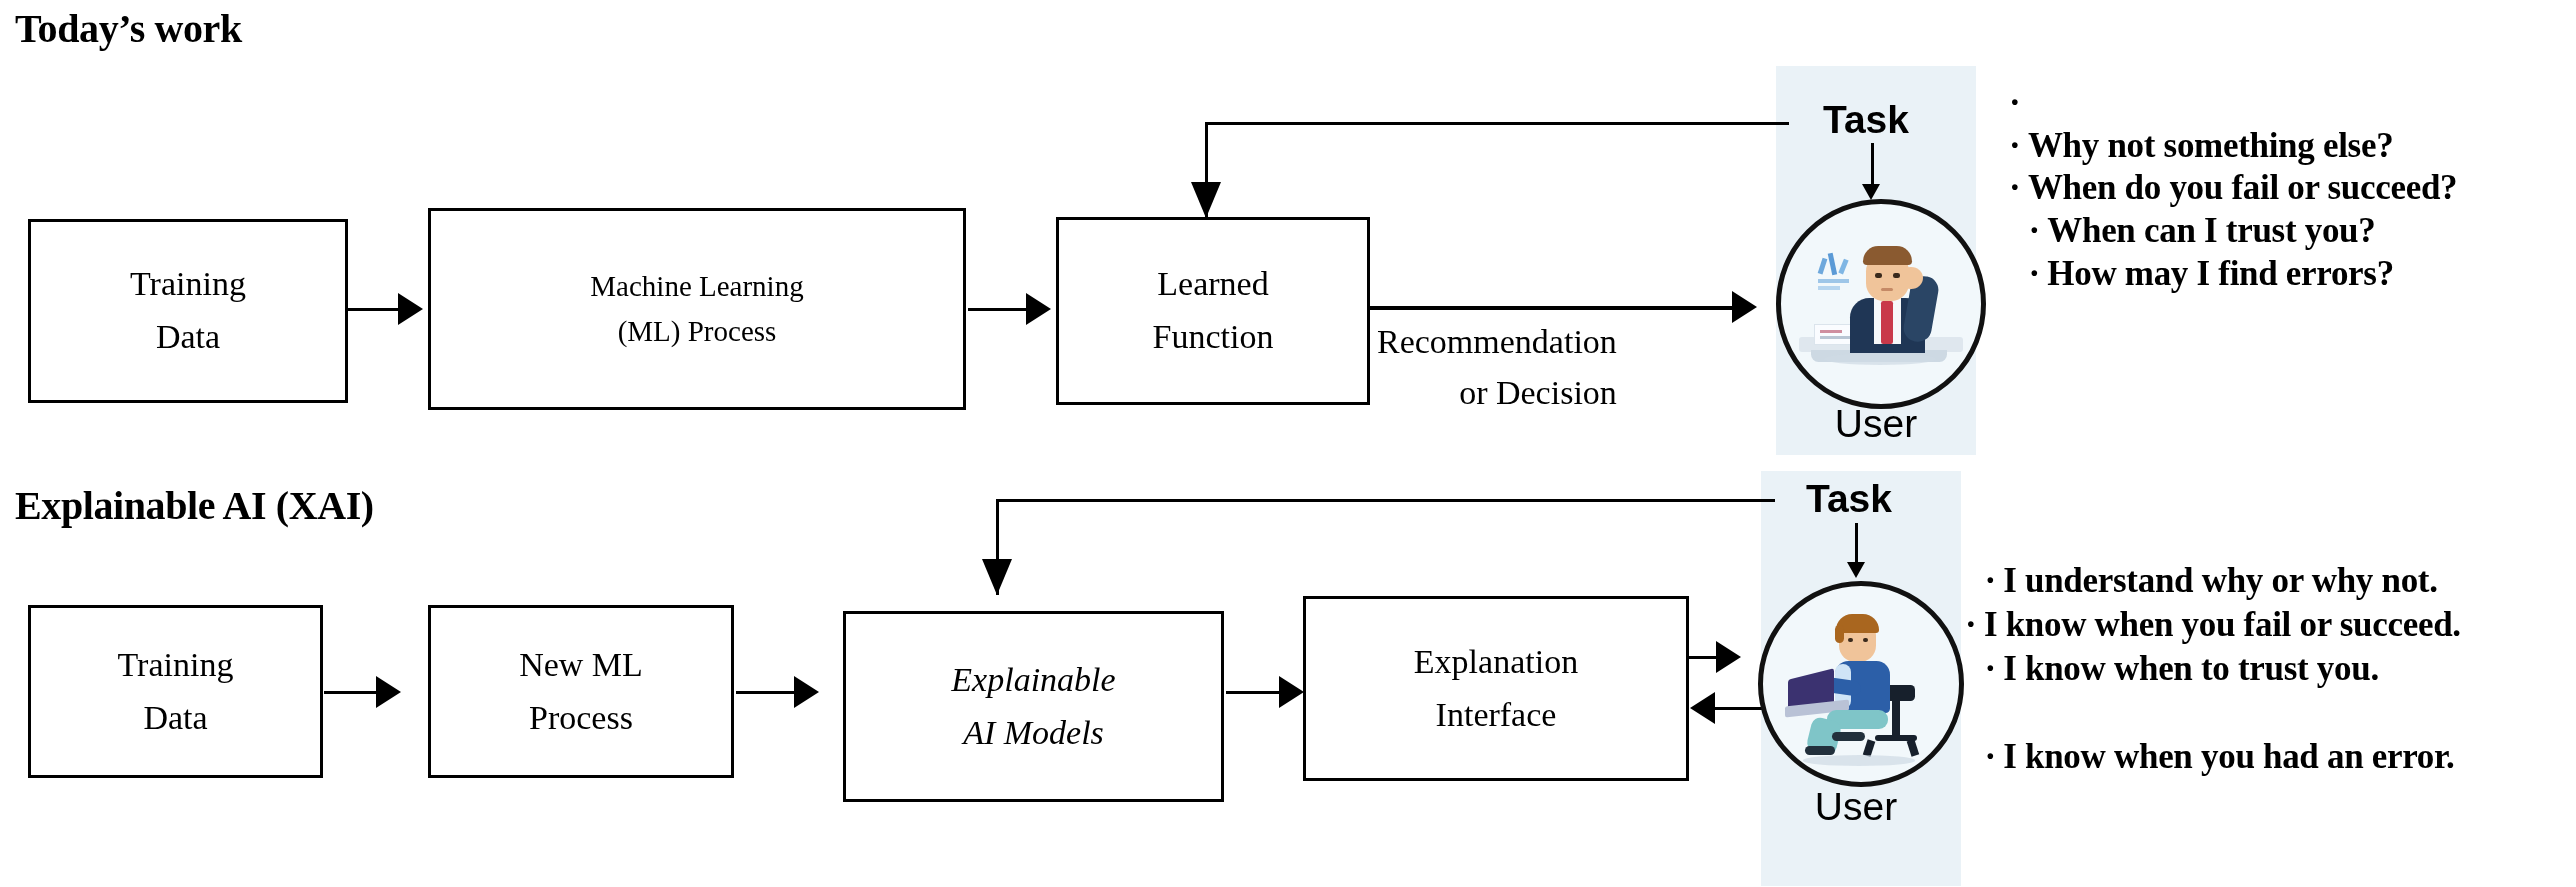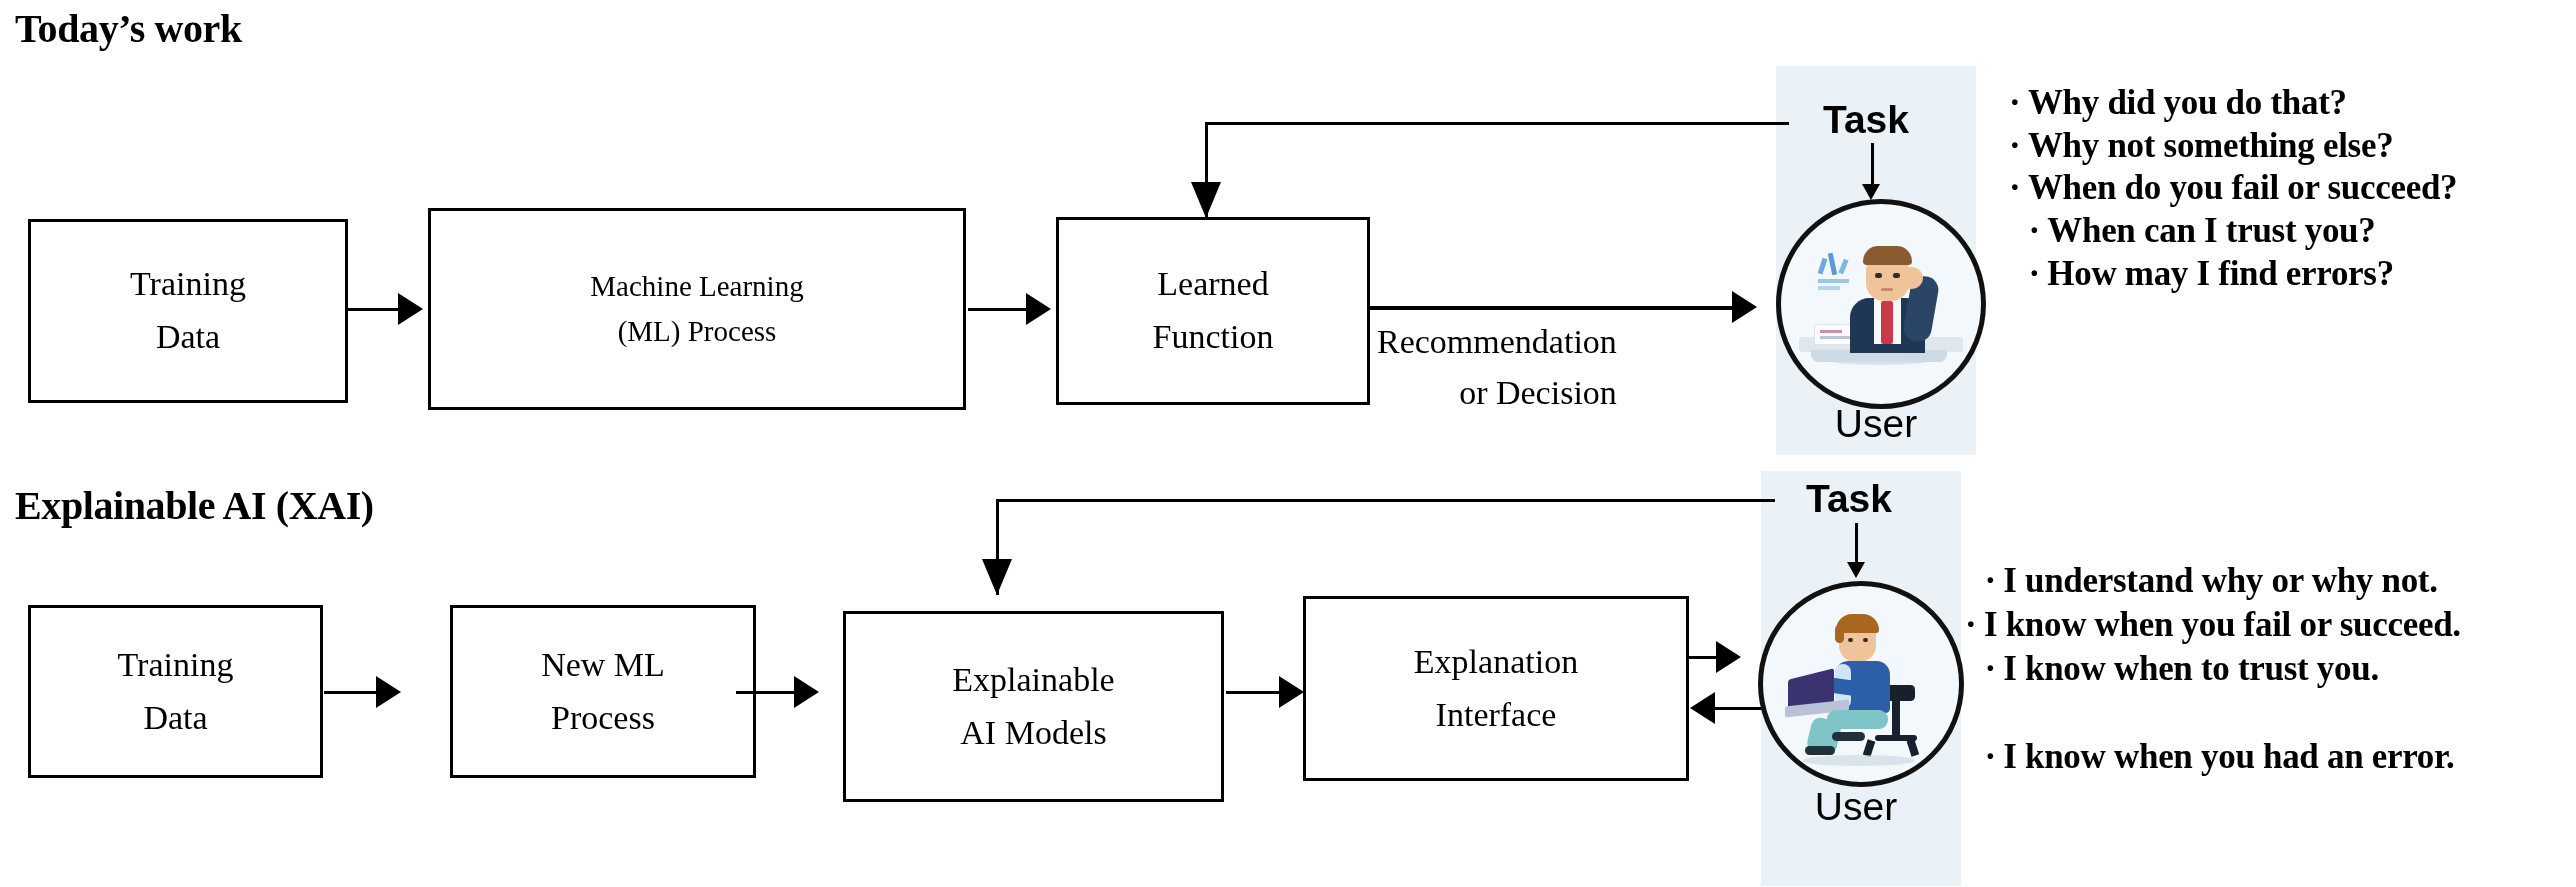--- a/index.html
+++ b/index.html
@@ -144,21 +144,20 @@
 
       <i style="left:43px;top:149px;width:112px;height:12px;background:#cfdae4;border-radius:50%;opacity:.7;"></i>
     </div>
   </div>
 
   <div class="userlabel" style="left:1776px;top:402px;width:200px;font-size:39px;">User</div>
 
   <div class="bullets" style="left:2009px;top:82px;font-size:35px;line-height:1.22;">
     <div class="bi">
       <span class="dot">·</span>
-      <span>Why did you do that?</span>
     </div>
     <div class="bi">
       <span class="dot">·</span>
       <span>Why not something else?</span>
     </div>
     <div class="bi">
       <span class="dot">·</span>
       <span>When do you fail or succeed?</span>
     </div>
     <div class="bi indent">
@@ -179,26 +178,26 @@
 
   <div class="tasklabel" style="left:1806px;top:477px;font-size:39px;">Task</div>
   <div class="thinv" style="left:1855px;top:523px;height:45px;"></div>
   <div class="arrow-d-sm" style="left:1847px;top:562px;"></div>
 
   <div class="box" style="left:28px;top:605px;width:295px;height:173px;font-size:34px;">
     <span class="l">Training</span>
     <span class="l">Data</span>
   </div>
 
-  <div class="box" style="left:428px;top:605px;width:306px;height:173px;font-size:34px;margin-left:22px;">
+  <div class="box" style="left:428px;top:605px;width:306px;height:173px;font-size:34px;">
     <span class="l">New ML</span>
     <span class="l">Process</span>
   </div>
 
-  <div class="box" style="left:843px;top:611px;width:381px;height:191px;font-size:34px;">
+  <div class="box" style="left:843px;top:611px;width:381px;height:191px;font-size:34px;font-style:italic;">
     <span class="l">Explainable</span>
     <span class="l">AI Models</span>
   </div>
 
   <div class="box" style="left:1303px;top:596px;width:386px;height:185px;font-size:34px;">
     <span class="l">Explanation</span>
     <span class="l">Interface</span>
   </div>
 
   <div class="thinh" style="left:324px;top:691px;width:54px;"></div>

